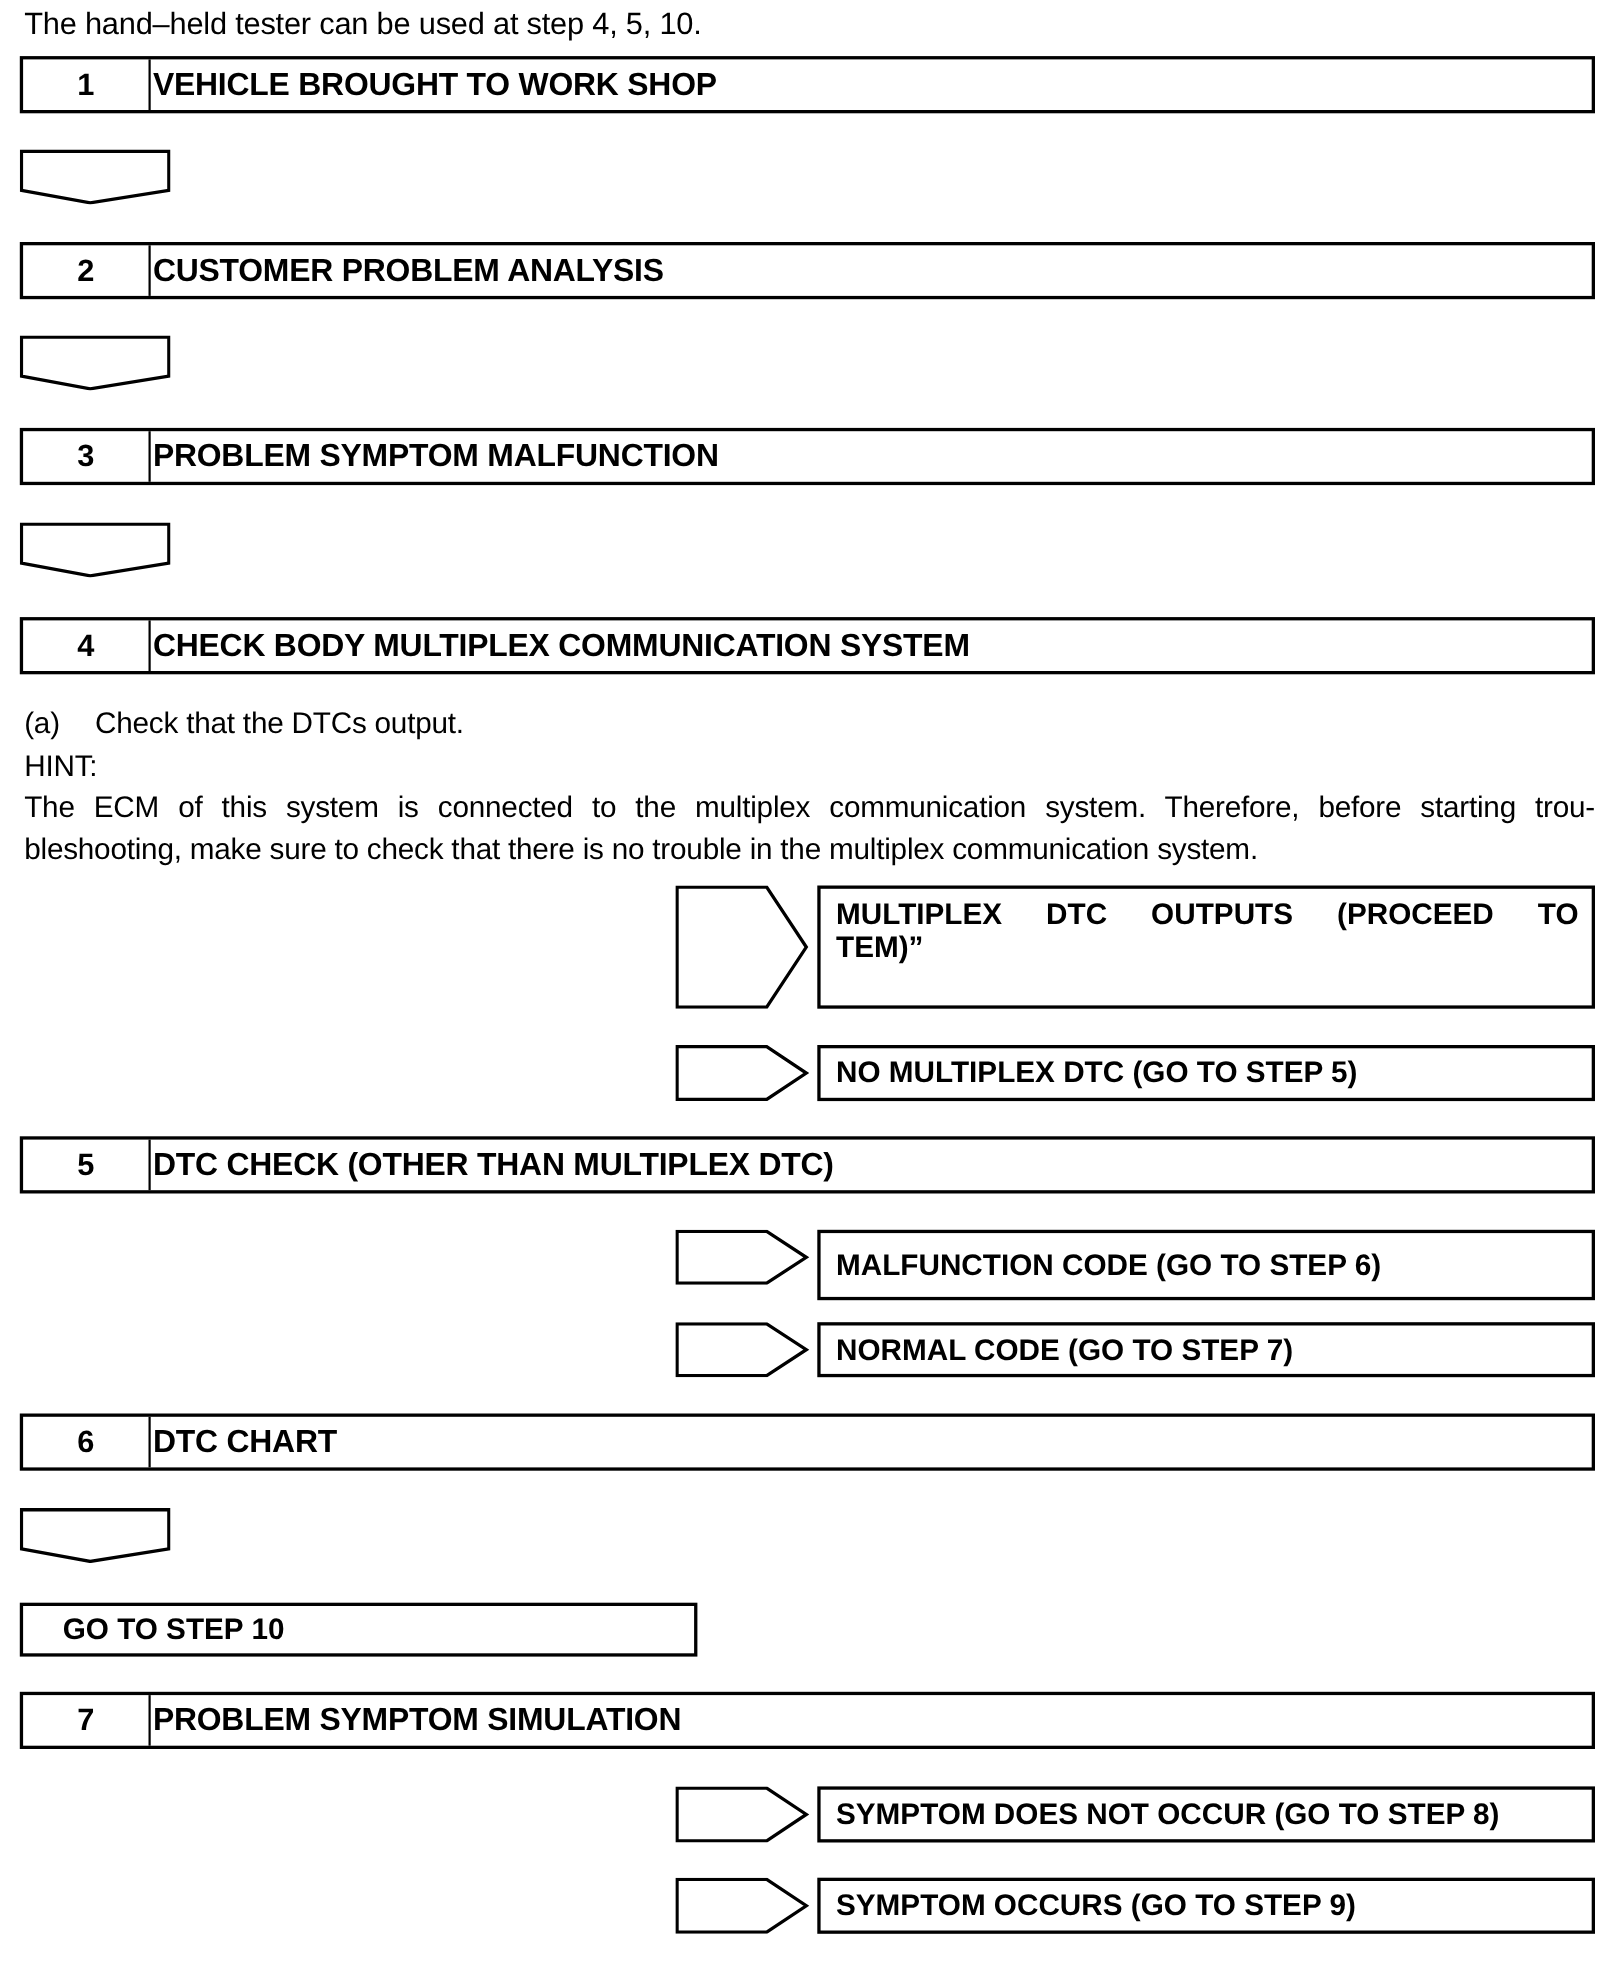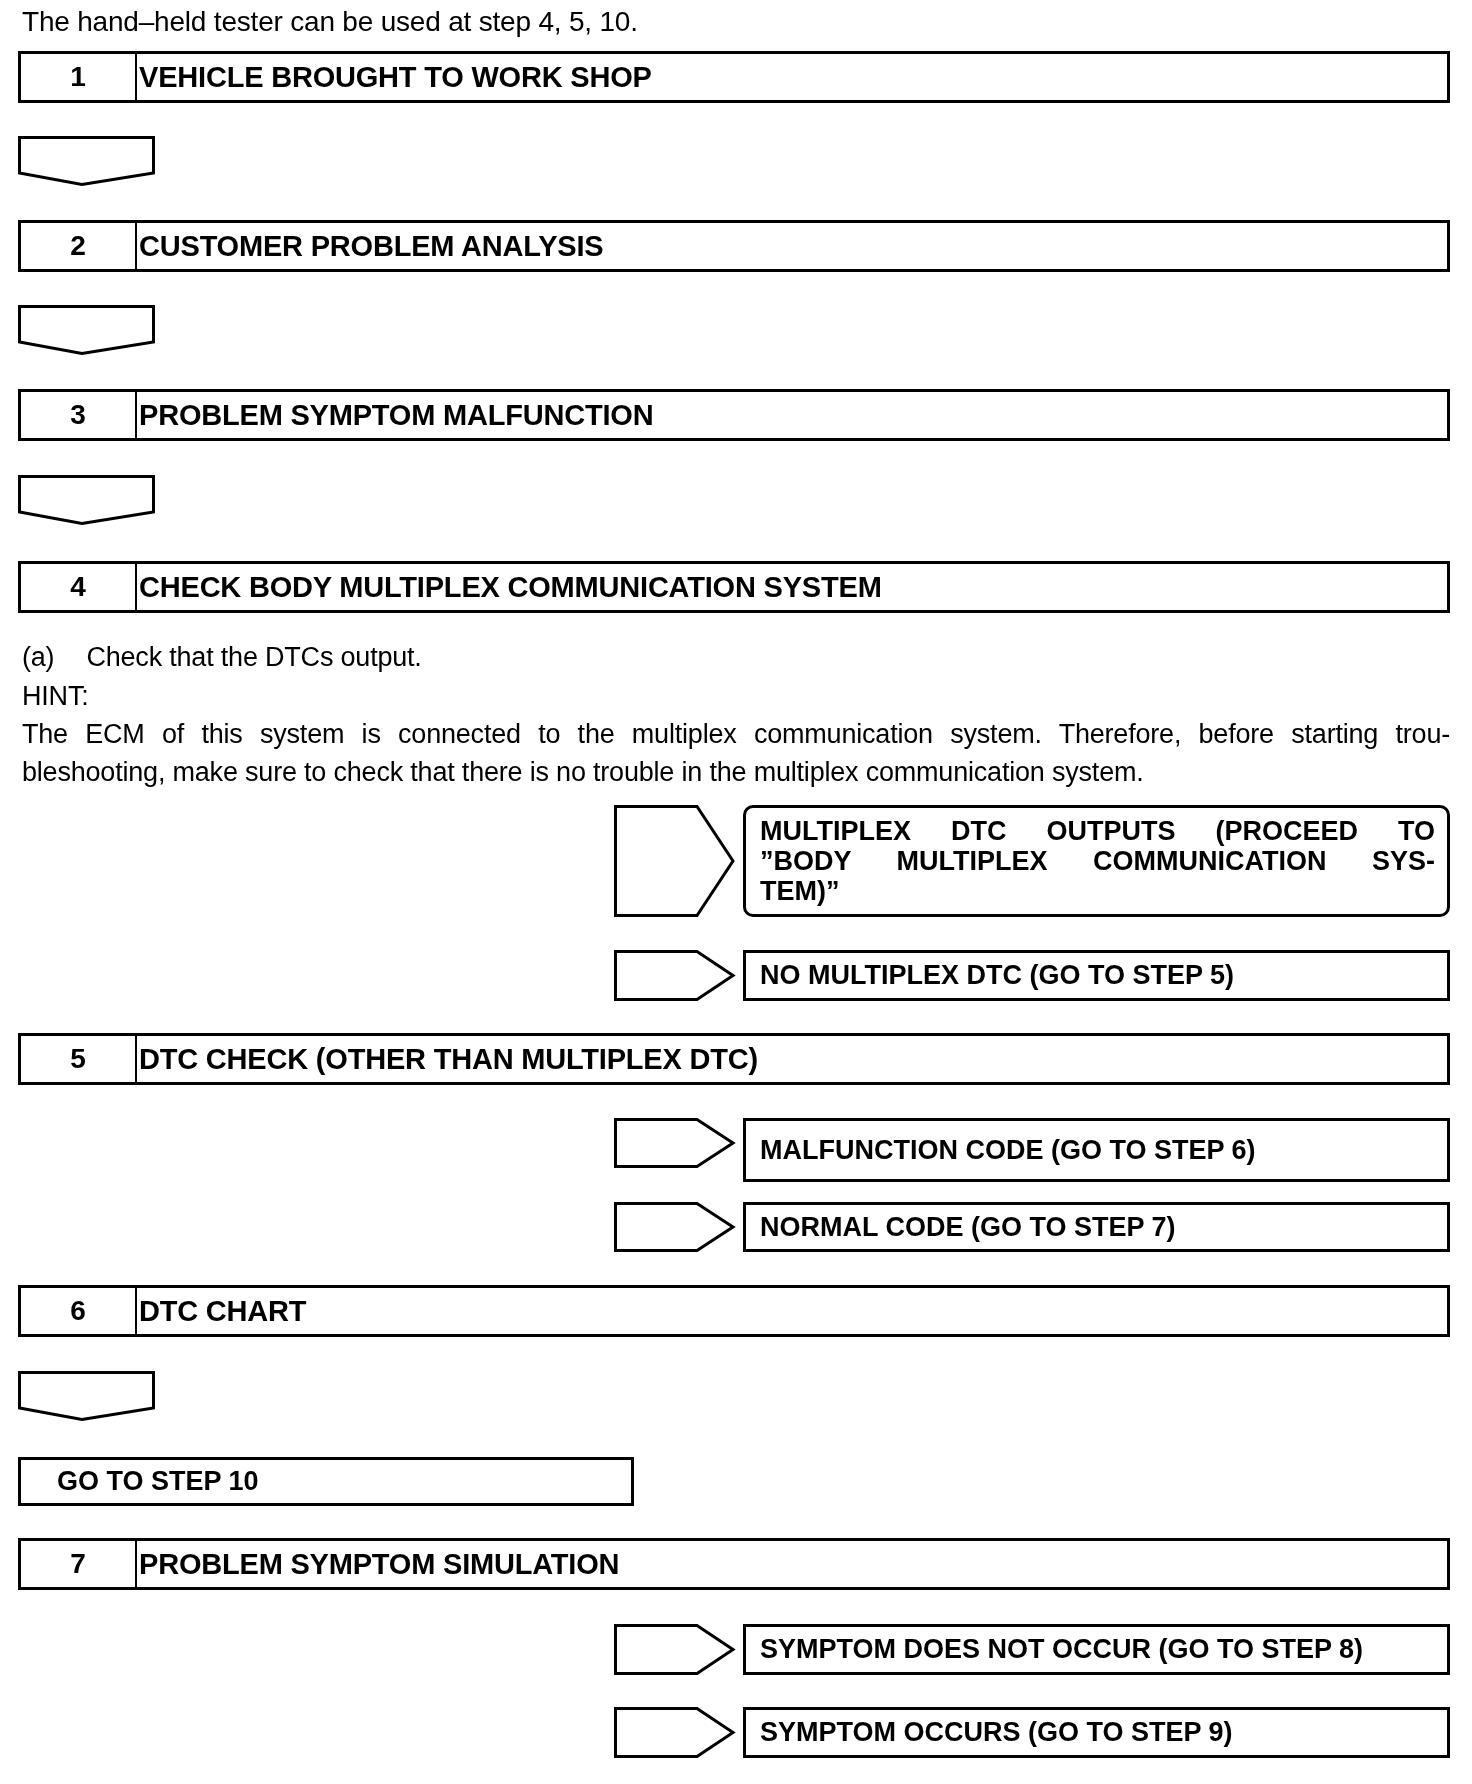--- a/index.html
+++ b/index.html
@@ -5,21 +5,21 @@
   html, body { margin: 0; padding: 0; background: #ffffff; }
   body { width: 1472px; height: 1784px; position: relative; overflow: hidden; color: #000; font-family: "Liberation Sans", "DejaVu Sans", sans-serif; }
   .abs { position: absolute; }
   .intro { left: 22px; top: 4px; font-size: 28px; line-height: 36px; white-space: nowrap; letter-spacing: -0.2px; }
   .step { position: absolute; left: 18px; width: 1432px; height: 52px; box-sizing: border-box; border: 3px solid #000; display: flex; align-items: stretch; }
   .step .num { width: 114px; border-right: 2px solid #000; display: flex; align-items: center; justify-content: center; font-weight: bold; font-size: 28px; }
   .step .title { flex: 1; display: flex; align-items: center; padding-left: 2px; font-weight: bold; font-size: 29px; white-space: nowrap; letter-spacing: -0.2px; }
   .down-arrow { position: absolute; left: 18px; width: 137px; height: 50px; }
   .right-arrow { position: absolute; left: 614px; width: 122px; }
   .result { position: absolute; left: 743px; width: 707px; box-sizing: border-box; border: 3px solid #000; font-weight: bold; font-size: 27px; padding-left: 14px; padding-right: 12px; display: flex; align-items: center; white-space: nowrap; }
-  .result.multi { white-space: normal; align-items: flex-start; padding-top: 8px; line-height: 30px; text-align: justify; text-align-last: left; border-radius: 10px; }
+  .result.multi { white-space: normal; align-items: flex-start; padding-top: 8px; line-height: 30px; text-align: justify; text-align-last: left; }
   .result.multi span { display: block; }
   .para { position: absolute; left: 22px; font-size: 27px; line-height: 38px; letter-spacing: -0.2px; }
   .para.hint-body { width: 1428px; text-align: justify; }
   .goto { position: absolute; left: 18px; top: 1457px; width: 616px; height: 49px; box-sizing: border-box; border: 3px solid #000; font-weight: bold; font-size: 27px; padding-left: 36px; display: flex; align-items: center; }
 </style>
 </head>
 <body>
 
 <svg width="0" height="0" style="position:absolute">
   <defs>
@@ -65,21 +65,20 @@
 </div>
 <div class="para" style="top:677px">HINT:</div>
 <div class="para hint-body" style="top:715px">The ECM of this system is connected to the multiplex communication system. Therefore, before starting trou- bleshooting, make sure to check that there is no trouble in the multiplex communication system.</div>
 
 <svg class="right-arrow" style="top:805px;height:112px" viewBox="0 0 122 112">
   <polygon points="1.5,1.5 83,1.5 119,56 83,110.5 1.5,110.5" fill="#fff" stroke="#000" stroke-width="3"></polygon>
 </svg>
 <div class="result multi" style="top:805px;height:112px">
   <div style="width:100%">
     <span style="text-align-last:justify">MULTIPLEX DTC OUTPUTS (PROCEED TO</span>
-    <span style="text-align-last:justify">”BODY MULTIPLEX COMMUNICATION SYS-</span>
     <span>TEM)”</span>
   </div>
 </div>
 
 <svg class="right-arrow" style="top:950px;height:51px" viewBox="0 0 122 51">
   <polygon points="1.5,1.5 83,1.5 119,25.5 83,49.5 1.5,49.5" fill="#fff" stroke="#000" stroke-width="3"></polygon>
 </svg>
 <div class="result" style="top:950px;height:51px">NO MULTIPLEX DTC (GO TO STEP 5)</div>
 
 <div class="step" style="top:1033px">

